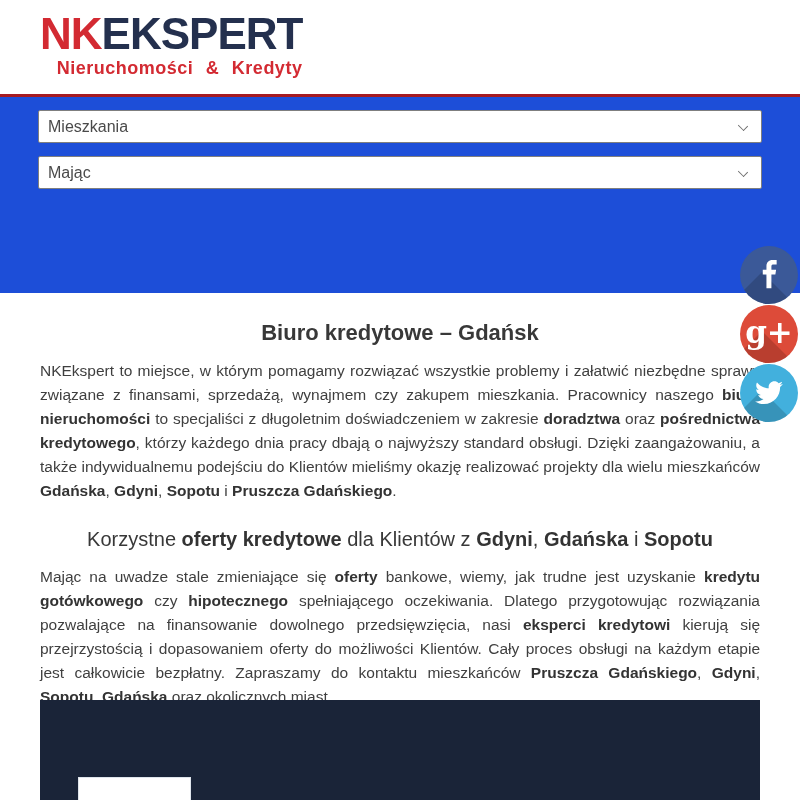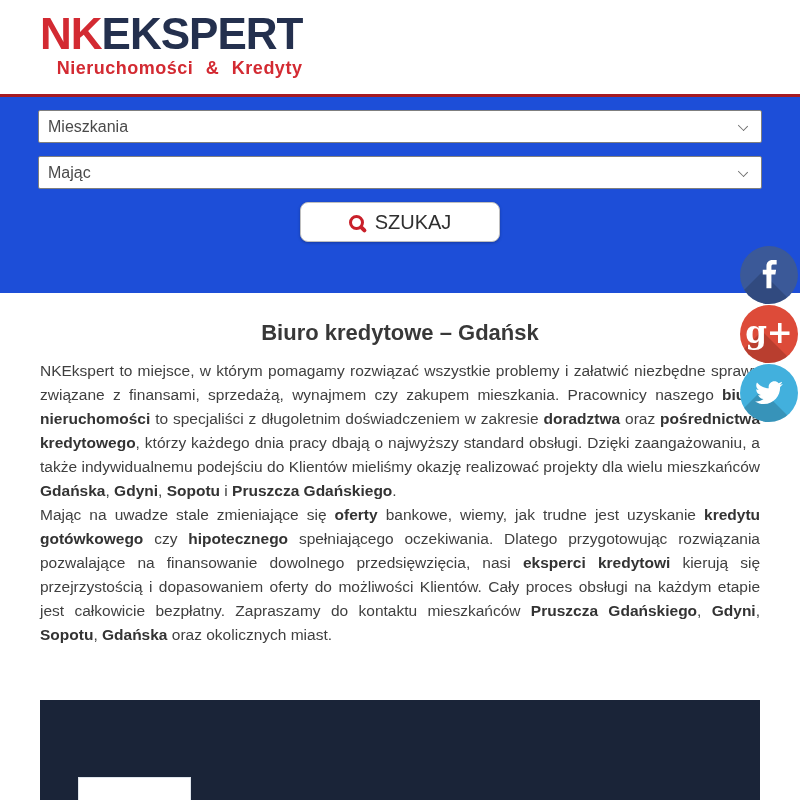--- a/index.html
+++ b/index.html
@@ -199,24 +199,20 @@
 
 <section class="search-band" style="background: #1d4ed8;">
   <div class="fake-select">
     <span>Mieszkania</span>
     <span class="chevron"></span>
   </div>
   <div class="fake-select">
     <span>Mając</span>
     <span class="chevron"></span>
   </div>
-  <div class="search-btn">
-    <span class="mag-icon"></span>
-    <span>SZUKAJ</span>
-  </div>
 </section>
 
 <div class="social-rail">
   <div class="social-circle" style="background: rgb(59, 89, 152);">
     <span class="longshadow"></span>
     <span class="social-glyph">
       <svg viewBox="0 0 24 24" width="34" height="34">
           <path fill="#ffffff" d="M15.3 5.3h2.1V2.1h-2.9c-2.7 0-4.3 1.7-4.3 4.4v2.5H7.6v3.3h2.6V22h3.5v-9.7h2.8l.5-3.3h-3.3V6.6c0-.9.4-1.3 1.6-1.3z"></path>
         </svg>
     </span>
@@ -231,18 +227,19 @@
       <svg viewBox="0 0 24 24" width="32" height="32">
           <path fill="#ffffff" d="M22.46 6c-.77.35-1.6.58-2.46.69.89-.53 1.56-1.37 1.88-2.38-.83.5-1.75.85-2.72 1.05C18.37 4.5 17.26 4 16 4c-2.35 0-4.27 1.92-4.27 4.29 0 .34.04.67.11.98C8.28 9.09 5.11 7.38 3 4.79c-.37.63-.58 1.37-.58 2.15 0 1.49.75 2.81 1.91 3.56-.71 0-1.37-.2-1.95-.5v.03c0 2.08 1.48 3.82 3.44 4.21-.36.1-.74.15-1.13.15-.27 0-.54-.03-.8-.08.54 1.69 2.11 2.95 4 2.98-1.46 1.16-3.31 1.84-5.33 1.84-.34 0-.68-.02-1.02-.06C3.44 20.29 5.7 21 8.12 21 16 21 20.33 14.46 20.33 8.79c0-.19 0-.37-.01-.56.84-.6 1.56-1.36 2.14-2.23z"></path>
         </svg>
     </span>
   </div>
 </div>
 
 <main class="content">
   <h1 class="h1">Biuro kredytowe – Gdańsk</h1>
   <p class="para"><span>NKEkspert to miejsce, w którym pomagamy rozwiązać wszystkie problemy i załatwić niezbędne sprawy związane z finansami, sprzedażą, wynajmem czy zakupem mieszkania. Pracownicy naszego </span><b>biura nieruchomości</b><span> to specjaliści z długoletnim doświadczeniem w zakresie </span><b>doradztwa</b><span> oraz </span><b>pośrednictwa kredytowego</b><span>, którzy każdego dnia pracy dbają o najwyższy standard obsługi. Dzięki zaangażowaniu, a także indywidualnemu podejściu do Klientów mieliśmy okazję realizować projekty dla wielu mieszkańców </span><b>Gdańska</b><span>, </span><b>Gdyni</b><span>, </span><b>Sopotu</b><span> i </span><b>Pruszcza Gdańskiego</b><span>.</span></p>
+  <h2 class="h2"><span>Korzystne </span><b>oferty kredytowe</b><span> dla Klientów z </span><b>Gdyni</b><span>, </span><b>Gdańska</b><span> i </span><b>Sopotu</b></h2>
   <p class="para"><span>Mając na uwadze stale zmieniające się </span><b>oferty</b><span> bankowe, wiemy, jak trudne jest uzyskanie </span><b>kredytu gotówkowego</b><span> czy </span><b>hipotecznego</b><span> spełniającego oczekiwania. Dlatego przygotowując rozwiązania pozwalające na finansowanie dowolnego przedsięwzięcia, nasi </span><b>eksperci kredytowi</b><span> kierują się przejrzystością i dopasowaniem oferty do możliwości Klientów. Cały proces obsługi na każdym etapie jest całkowicie bezpłatny. Zapraszamy do kontaktu mieszkańców </span><b>Pruszcza Gdańskiego</b><span>, </span><b>Gdyni</b><span>, </span><b>Sopotu</b><span>, </span><b>Gdańska</b><span> oraz okolicznych miast.</span></p>
 </main>
 
 <section class="dark-panel" style="background: rgb(26, 36, 56);">
   <div class="panel-card"></div>
 </section>
 
 </body></html>

